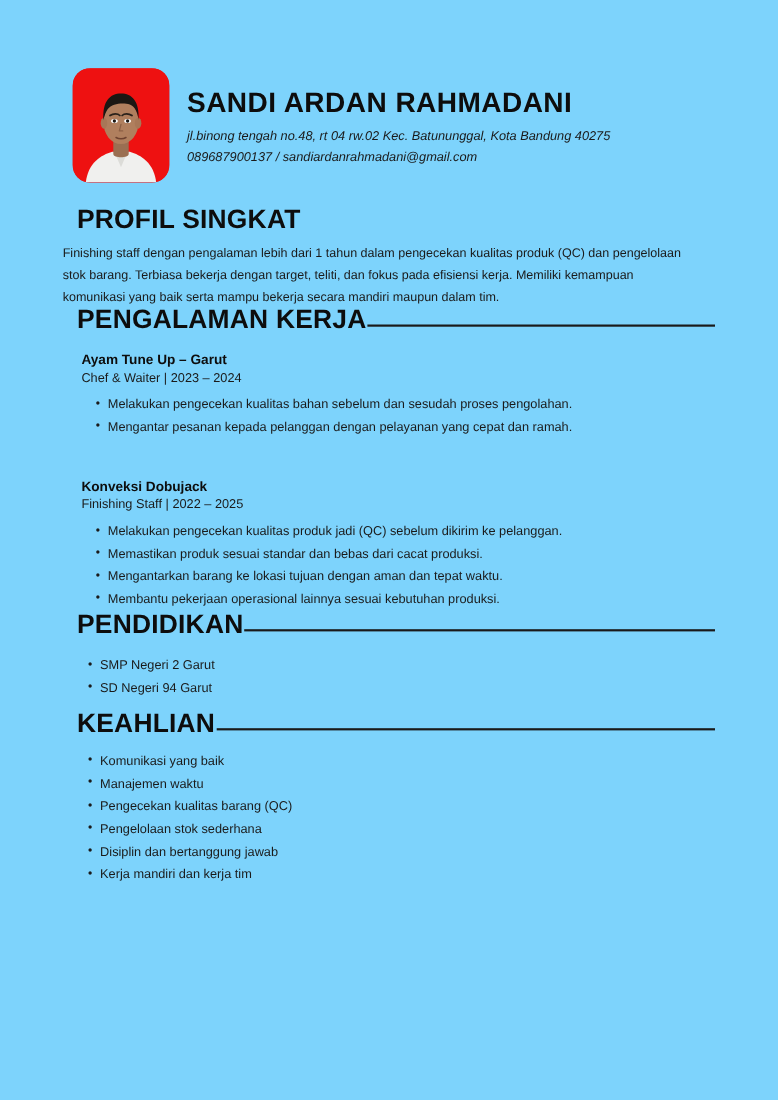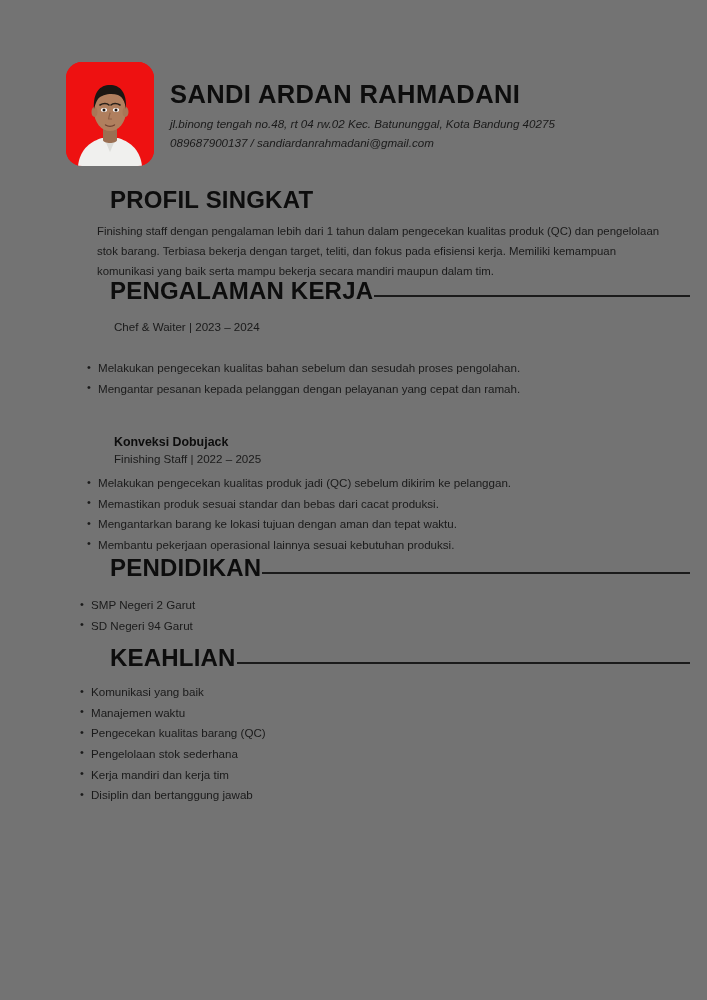--- a/index.html
+++ b/index.html
@@ -14,21 +14,21 @@
     font-family: "Liberation Sans", sans-serif;
     color: #111111;
     overflow: hidden;
   }
 
   .page {
     position: absolute;
     left: 0; top: 0;
     width: 707px;
     height: 1000px;
-    background: #737373;
+    background: #7dd3fc;
   }
 
   
   .header {
     position: absolute;
     left: 66px;
     top: 62px;
     width: 584px;
     height: 104px;
   }
@@ -125,21 +125,21 @@
     content: "•";
     position: absolute;
     left: 0;
     top: -0.5px;
     font-size: 11px;
     line-height: inherit;
     color: #1a1a1a;
   }
 
   
-  .blk { position: absolute; margin-left: 40px; }
+  .blk { position: absolute; }
 
   #profil-head   { left: 70px; top: 188px; width: 580px; }
   #profil-body   { left: 57px; top: 222px; width: 572px; }
 
   #exp-head      { left: 70px; top: 279px; width: 580px; }
   #exp-job1      { left: 74px; top: 319px; width: 576px; }
   #exp-job1-list { left: 87px; top: 358px; width: 563px; }
   #exp-job2      { left: 74px; top: 434px; width: 576px; }
   #exp-job2-list { left: 87px; top: 473px; width: 563px; }
 
@@ -198,20 +198,21 @@
 
   </div>
   <div class="blk para" id="profil-body">Finishing staff dengan pengalaman lebih dari 1 tahun dalam pengecekan kualitas produk (QC) dan pengelolaan stok barang. Terbiasa bekerja dengan target, teliti, dan fokus pada efisiensi kerja. Memiliki kemampuan komunikasi yang baik serta mampu bekerja secara mandiri maupun dalam tim.</div>
 
   <div class="blk section-head" id="exp-head">
     <span class="title">PENGALAMAN KERJA</span>
     <span class="rule"></span>
   </div>
 
   <div class="blk" id="exp-job1">
+    <div class="job-title">Ayam Tune Up – Garut</div>
     <div class="job-meta">Chef &amp; Waiter | 2023 – 2024</div>
   </div>
   <ul class="blk bullets" id="exp-job1-list">
     <li>Melakukan pengecekan kualitas bahan sebelum dan sesudah proses pengolahan.</li>
     <li>Mengantar pesanan kepada pelanggan dengan pelayanan yang cepat dan ramah.</li>
   </ul>
 
   <div class="blk" id="exp-job2">
     <div class="job-title">Konveksi Dobujack</div>
     <div class="job-meta">Finishing Staff | 2022 – 2025</div>
@@ -234,17 +235,17 @@
 
   <div class="blk section-head" id="skill-head">
     <span class="title">KEAHLIAN</span>
     <span class="rule"></span>
   </div>
   <ul class="blk bullets" id="skill-list">
     <li>Komunikasi yang baik</li>
     <li>Manajemen waktu</li>
     <li>Pengecekan kualitas barang (QC)</li>
     <li>Pengelolaan stok sederhana</li>
+    <li>Disiplin dan bertanggung jawab</li>
     <li>Kerja mandiri dan kerja tim</li>
-    <li>Disiplin dan bertanggung jawab</li>
   </ul>
 
 </div>
 
 </body></html>

